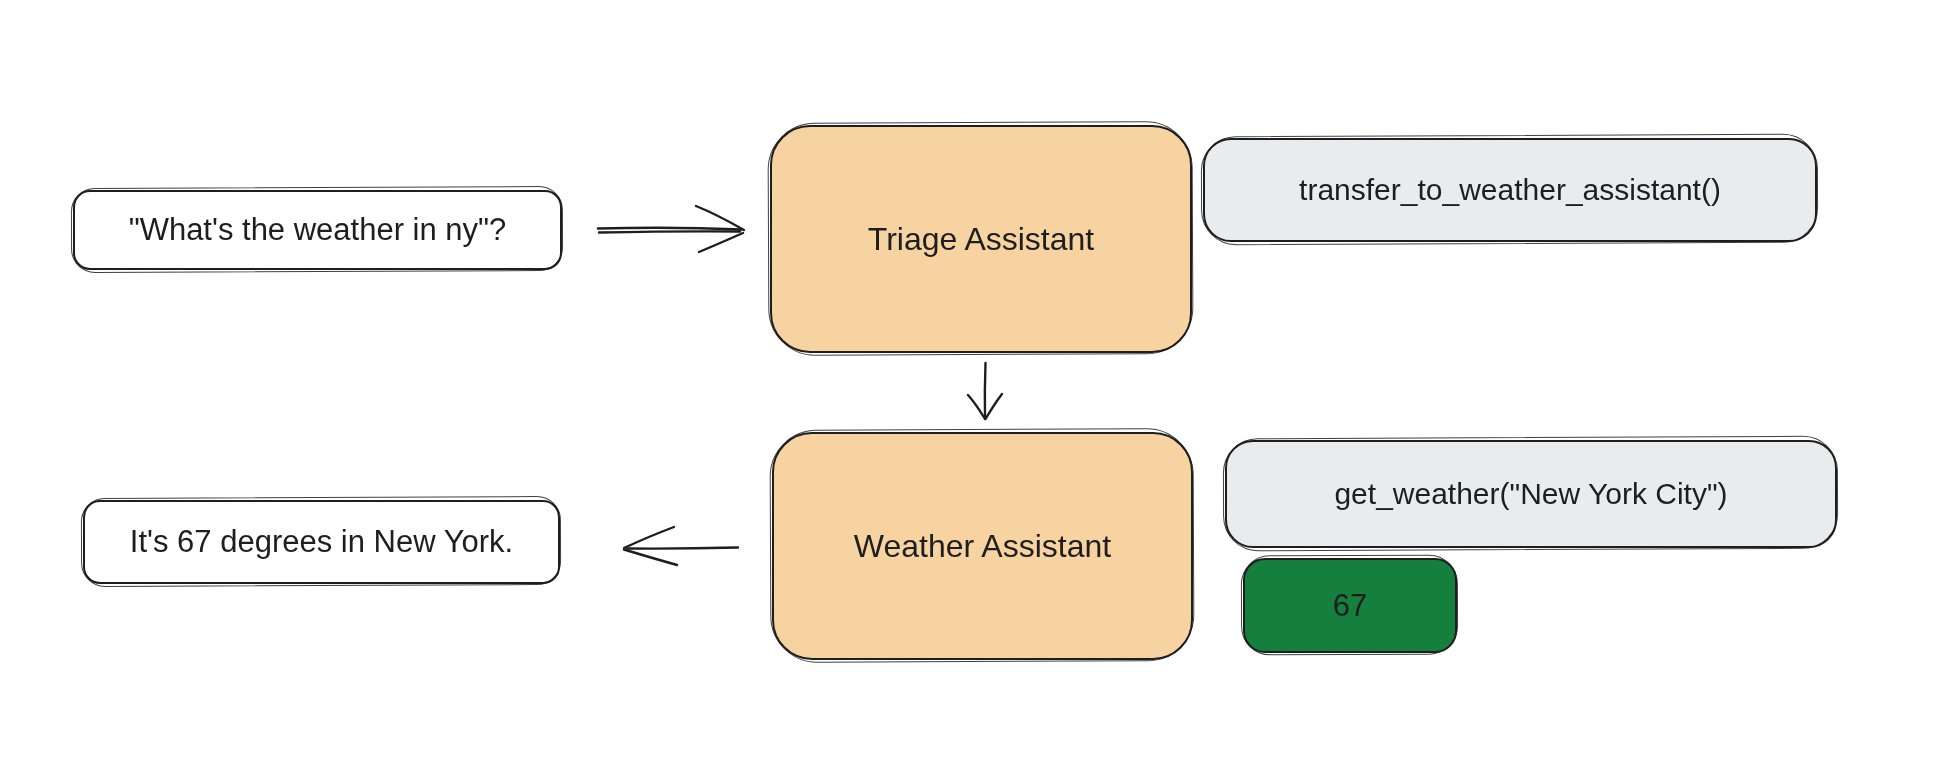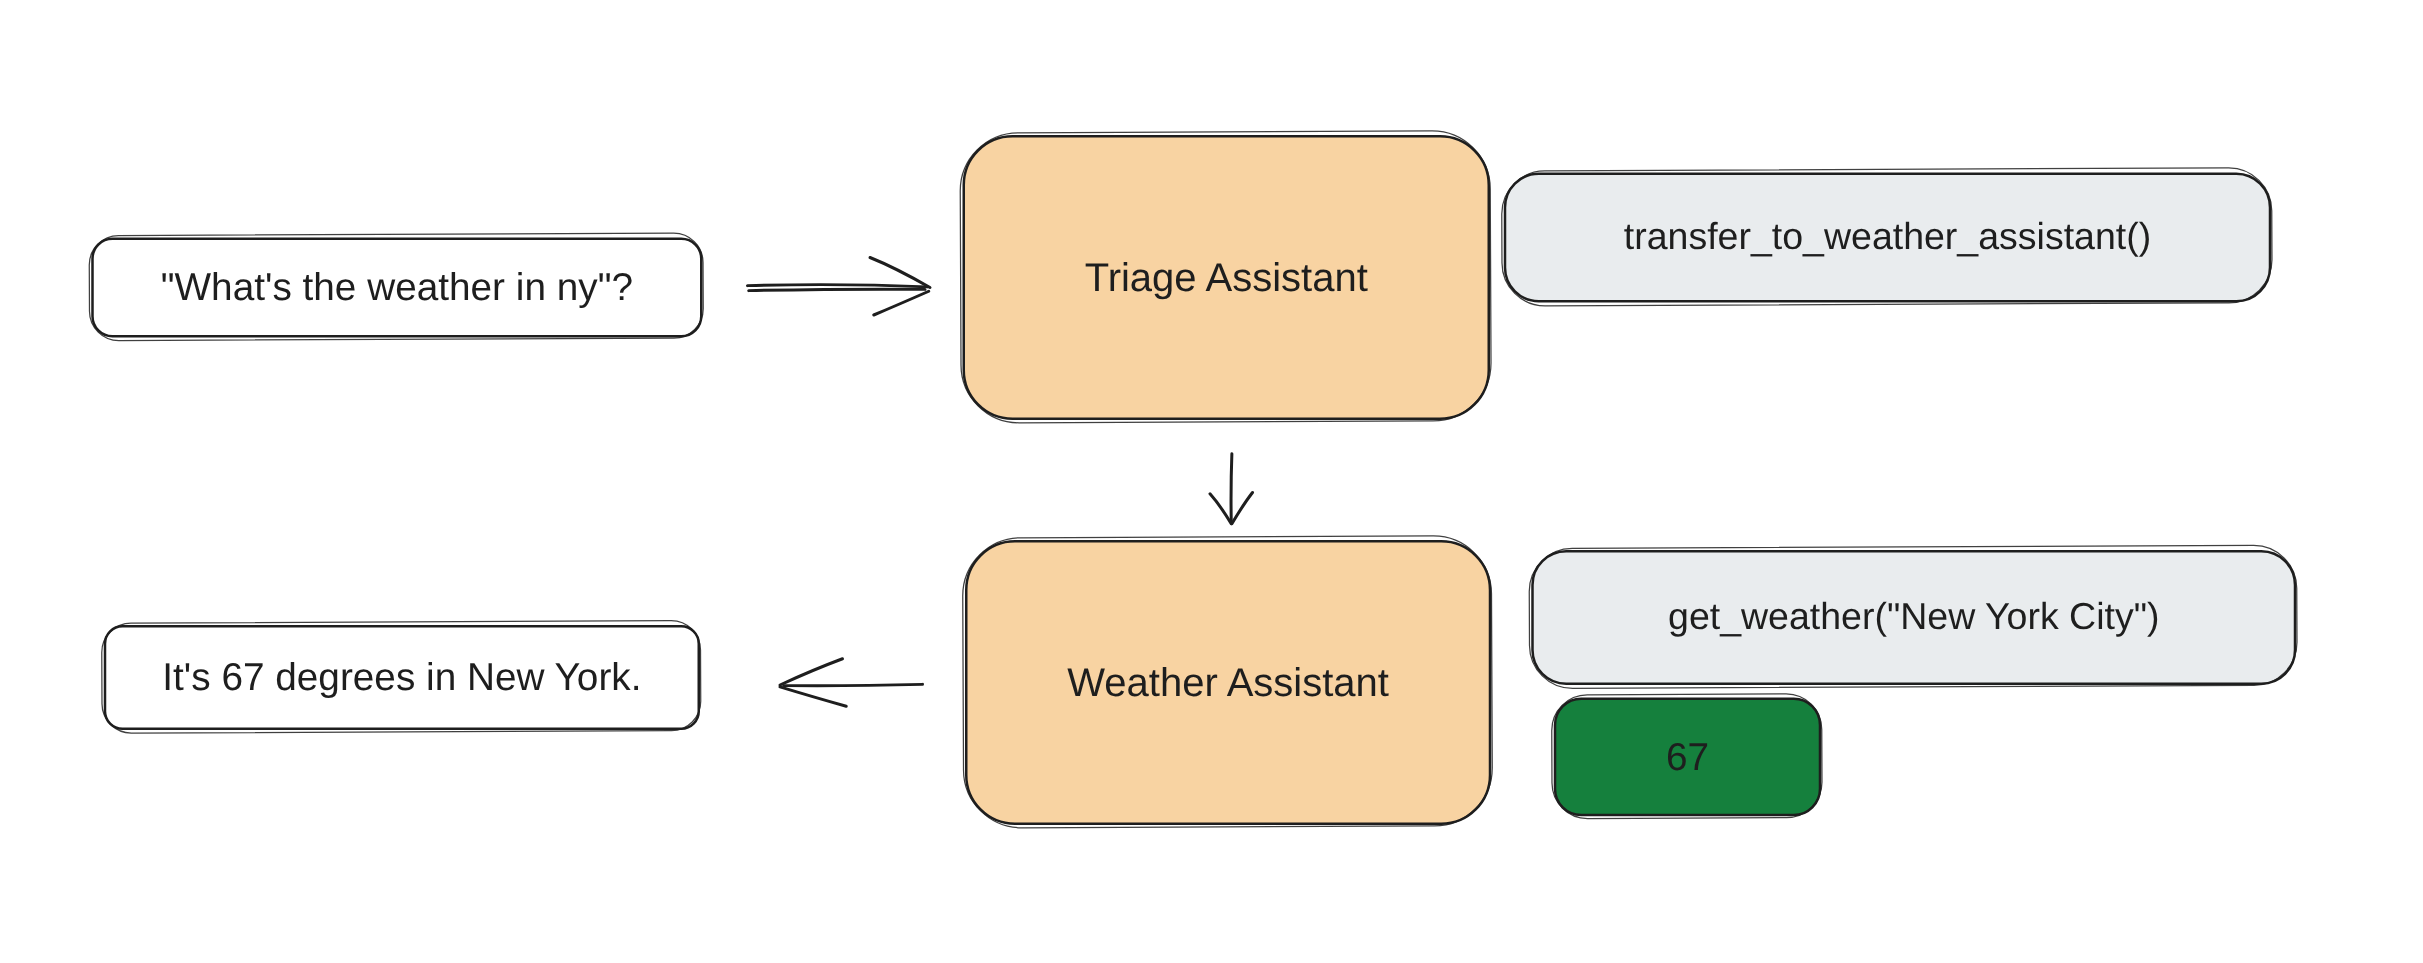--- a/index.html
+++ b/index.html
@@ -36,26 +36,26 @@
     transform: rotate(-0.25deg);
     pointer-events: none;
   }
   .msg   { --r: 17px; background: #ffffff; font-size: 31px; }
   .agent { --r: 40px; background: #f8d3a2; font-size: 32px; }
   .tool  { --r: 28px; background: #e9ecee; font-size: 30px; }
   .result{ --r: 22px; background: #15803d; font-size: 31px; }
 
   
   #user-query    { left: 73px;   top: 190px; width: 489px; height: 80px;  }
-  #triage-agent  { left: 770px;  top: 108px; width: 422px; height: 228px; }
+  #triage-agent  { left: 770px;  top: 125px; width: 422px; height: 228px; }
   #transfer-call { left: 1203px; top: 138px; width: 614px; height: 104px; }
   #weather-agent { left: 772px;  top: 432px; width: 421px; height: 228px; }
   #tool-call     { left: 1225px; top: 440px; width: 612px; height: 108px; }
   #tool-result   { left: 1243px; top: 558px; width: 214px; height: 95px;  }
-  #final-answer  { left: 83px;   top: 500px; width: 477px; height: 84px; border-radius: 15px;  }
+  #final-answer  { left: 83px;   top: 500px; width: 477px; height: 84px;  }
 
   
   #arrows {
     position: absolute;
     left: 0; top: 0;
     width: 1938px; height: 770px;
     pointer-events: none;
   }
   #arrows path {
     stroke: #1e1e1e;

